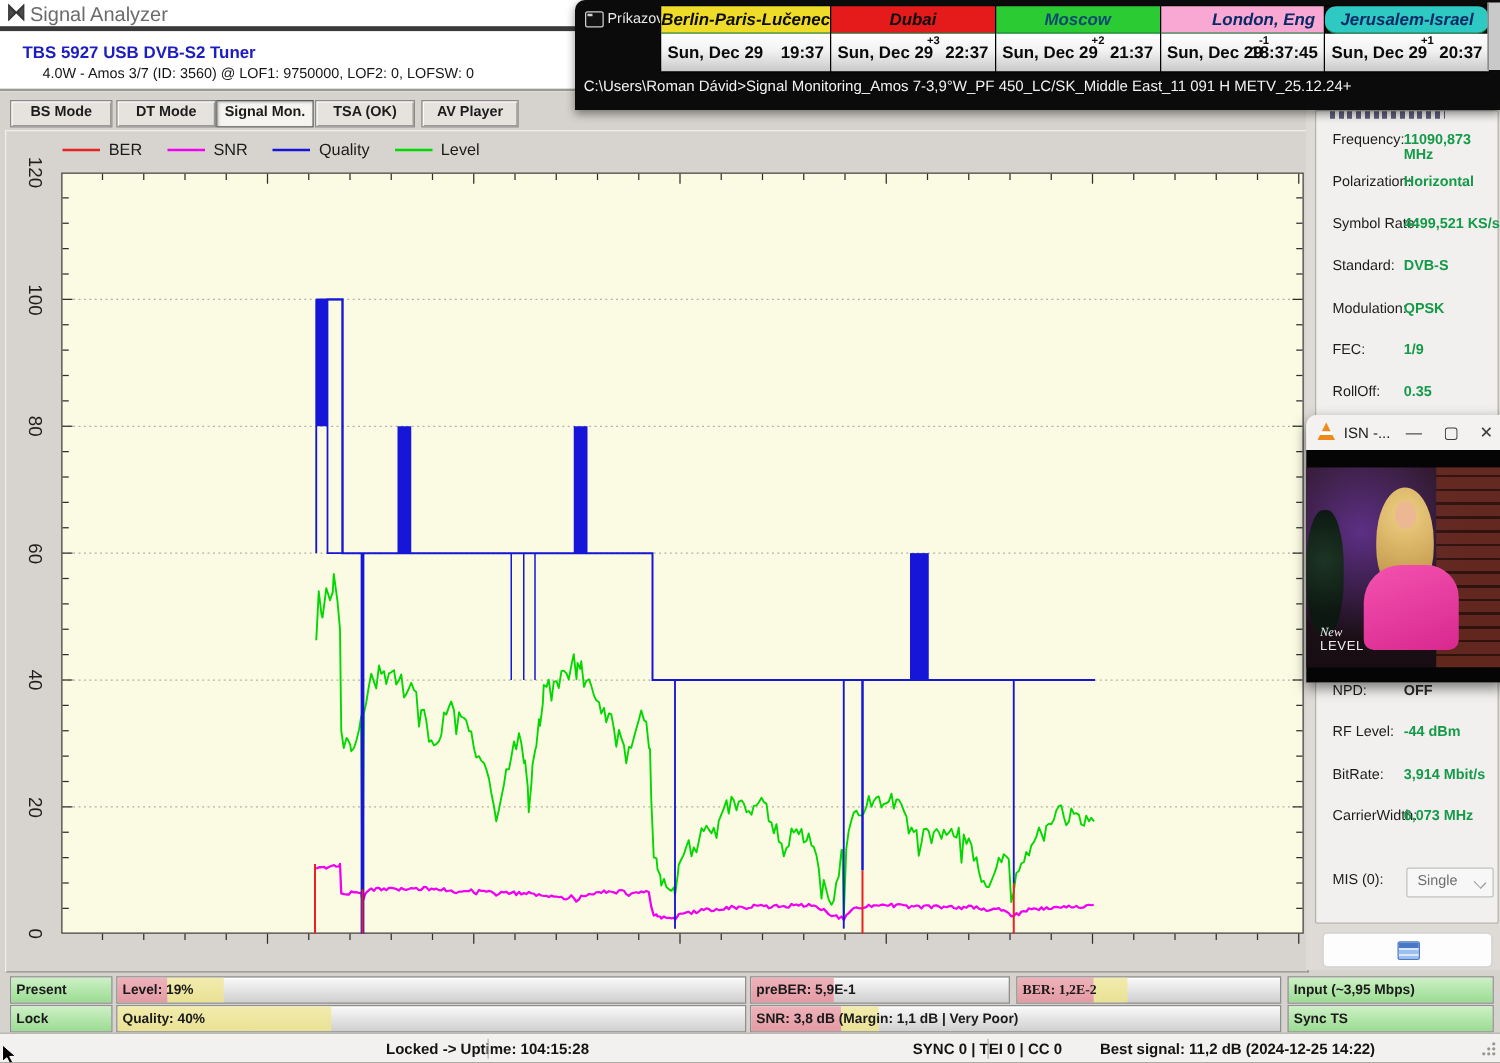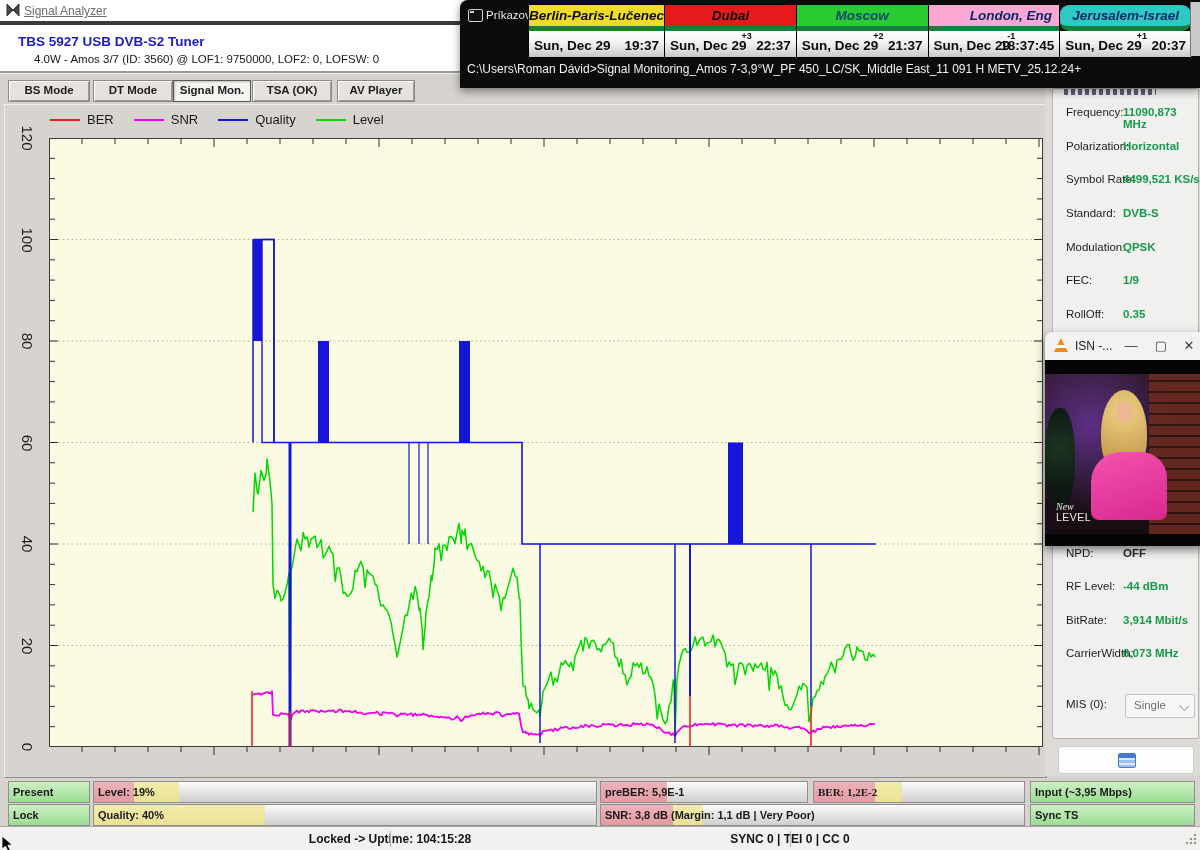--- a/index.html
+++ b/index.html
@@ -1,21 +1,21 @@
 <!DOCTYPE html>
 <html><head>
 <meta charset="utf-8">
 <style>
   html,body{margin:0;padding:0;background:#555;}
   #screen{position:relative;width:1200px;height:850px;background:#d6d3ce;overflow:hidden;
           font-family:"Liberation Sans",sans-serif;color:#111;}
   .abs{position:absolute;}
   
   #titlebar{left:0;top:0;width:1200px;height:21px;background:#ffffff;}
-  #titlebar .t{position:absolute;left:24px;top:4px;font-size:12px;color:#6b6b6b;text-decoration:underline;}
+  #titlebar .t{position:absolute;left:24px;top:4px;font-size:16px;color:#6b6b6b;}
   #top-sep{left:0;top:21px;width:1200px;height:4px;background:#3a3a3a;}
   #infobar{left:0;top:25px;width:1200px;height:46px;background:#ffffff;}
   #tuner-name{position:absolute;left:18px;top:9px;font-size:13.5px;font-weight:bold;color:#1d1dc0;}
   #tuner-detail{position:absolute;left:34px;top:28px;font-size:11.5px;color:#151515;}
   #info-sep{left:0;top:71px;width:1200px;height:2px;background:#9a9a94;border-bottom:1px solid #f4f2ee;}
   
   .tabbtn{position:absolute;top:80px;height:20px;background:#e6e3df;border:1px solid #8a8a8a;
           box-shadow:inset 1px 1px 0 #ffffff, inset -1px -1px 0 #9d9a95;
           font-size:11.5px;font-weight:bold;color:#1c1c1c;text-align:center;line-height:18px;cursor:default;}
   .tabbtn.active{background:#f5f4f1;border:1px solid #5a5a5a;box-shadow:inset 1px 1px 2px rgba(0,0,0,.22);}
@@ -33,21 +33,21 @@
   
   #cmdwin{left:460px;top:0;width:740px;height:88px;background:#0b0b0b;border-radius:8px 0 0 0;
           box-shadow:0 3px 8px rgba(0,0,0,.45);}
   #cmd-icon{position:absolute;left:8px;top:9px;width:13px;height:11px;background:#111;border:1px solid #cfcfcf;border-radius:2px;}
   #cmd-icon:before{content:"";position:absolute;left:1px;top:1px;width:4px;height:2px;background:#cfcfcf;}
   #cmd-title{position:absolute;left:26px;top:9px;font-size:11.5px;color:#e8e8e8;}
   #clock{position:absolute;left:68px;top:4px;width:662px;height:52px;display:flex;border:1px solid #000;}
   .city{flex:1;display:flex;flex-direction:column;border-right:1px solid #000;}
   .city:last-child{border-right:none;}
   .city-head{height:21px;font-size:13.5px;font-weight:bold;font-style:italic;text-align:center;line-height:21px;
-             border-bottom:5px solid #15803d;white-space:nowrap;overflow:hidden;}
+             border-bottom:1px solid #15803d;white-space:nowrap;overflow:hidden;}
   .city-time{position:relative;flex:1;background:linear-gradient(#ffffff 0%,#f2f2f2 45%,#c9c9c9 100%);
              font-size:13.5px;font-weight:bold;color:#0a0a0a;}
   .city-date{position:absolute;left:5px;top:7px;white-space:nowrap;}
   .city-clock{position:absolute;right:5px;top:7px;white-space:nowrap;}
   .city-off{position:absolute;right:44px;top:0px;font-size:9px;}
   #cmd-scroll{position:absolute;right:0;top:2px;width:9px;height:54px;background:#c9c9c9;border-left:1px solid #7a7a7a;}
   #cmdline{position:absolute;left:7px;top:62px;font-family:Liberation Sans, sans-serif;font-size:12px;color:#f2f2f2;white-space:nowrap;}
   
   #rightcol{left:1045px;top:88px;width:155px;height:688px;background:#dedbd6;}
   #groupbox{left:1052px;top:88px;width:145px;height:649px;background:#f1f0ee;border:1px solid #b7b4b0;border-radius:2px;}
@@ -452,20 +452,21 @@
       </div>
       <div class="pbar" style="left: 1030px; top: 804px; width: 163px;">
         <div class="pseg seg-green" style="width: 100%;"></div>
         <div class="lbl">Sync TS</div>
       </div>
     </div>
 
   <div id="statusbar" class="abs">
     <div class="stat" style="left:60px;width:660px">Locked -&gt; Uptime: 104:15:28</div>
     <div class="stat" style="left:390px;width:800px">SYNC 0 | TEI 0 | CC 0</div>
+    <div class="stat" style="left:790px;width:400px">Best signal: 11,2 dB (2024-12-25 14:22)</div>
     <div class="stat-div" style="left:390px"></div>
     <div class="stat-div" style="left:790px"></div>
     <svg id="grip">
       <g fill="#9a9792">
           <circle cx="10" cy="10" r="1.3"></circle>
           <circle cx="10" cy="6" r="1.3"></circle>
           <circle cx="6" cy="10" r="1.3"></circle>
           <circle cx="10" cy="2" r="1.3"></circle>
           <circle cx="6" cy="6" r="1.3"></circle>
           <circle cx="2" cy="10" r="1.3"></circle>

